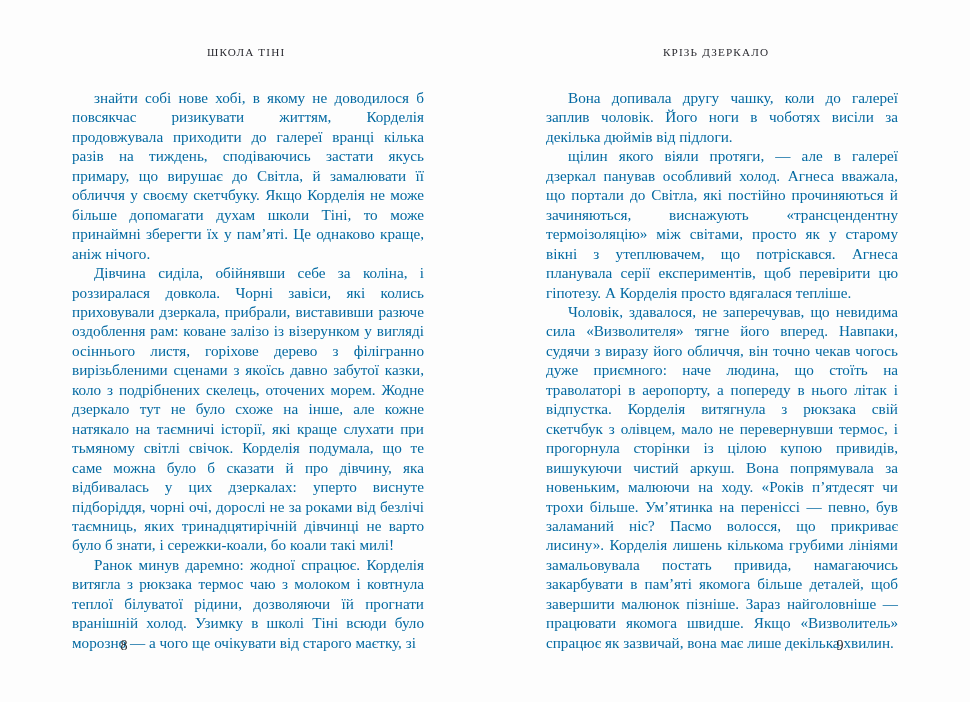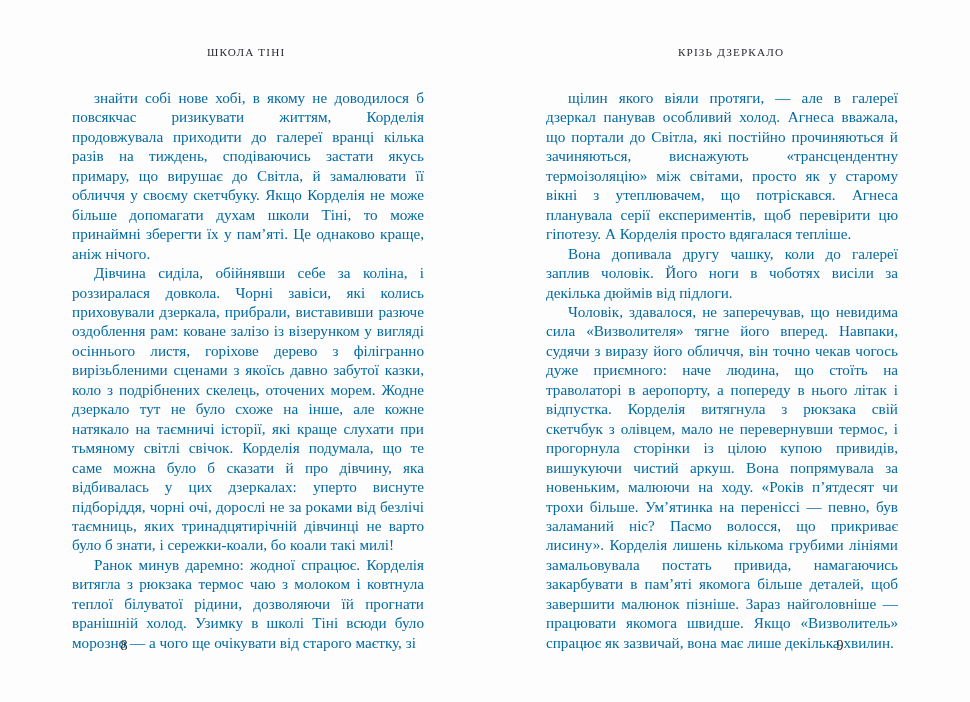--- a/index.html
+++ b/index.html
@@ -47,21 +47,21 @@
     letter-spacing: 1.15px;
     font-weight: 400;
     color: #2a2a30;
     text-transform: uppercase;
     white-space: nowrap;
   }
   .page-left .running-head {
     left: 207px;
   }
   .page-right .running-head {
-    left: 193px;
+    left: 178px;
   }
 
   .textblock {
     position: absolute;
     top: 88px;
     font-size: 15.2px;
     line-height: 19.45px;
     text-align: justify;
     text-justify: inter-word;
     color: #0369a1;
@@ -114,21 +114,21 @@
       <p>Ранок минув даремно: жодної спрацює. Корделія витягла з рюкзака термос чаю з молоком і ковтнула теплої білуватої рідини, дозволяючи їй прогнати вранішній холод. Узимку в школі Тіні всюди було морозно — а чого ще очікувати від старого маєтку, зі</p>
     </div>
 
     <div class="folio">8</div>
   </div>
 
   <div class="page page-right">
     <div class="running-head">КРІЗЬ ДЗЕРКАЛО</div>
 
     <div class="textblock">
+      <p>Вона допивала другу чашку, коли до галереї заплив чоловік. Його ноги в чоботях висіли за декілька дюймів від підлоги.</p>
       <p>щілин якого віяли протяги, — але в галереї дзеркал панував особливий холод. Агнеса вважала, що портали до Світла, які постійно прочиняються й зачиняються, виснажують «трансцендентну термоізоляцію» між світами, просто як у старому вікні з утеплювачем, що потріскався. Агнеса планувала серії експериментів, щоб перевірити цю гіпотезу. А Корделія просто вдягалася тепліше.</p>
-      <p>Вона допивала другу чашку, коли до галереї заплив чоловік. Його ноги в чоботях висіли за декілька дюймів від підлоги.</p>
       <p>Чоловік, здавалося, не заперечував, що невидима сила «Визволителя» тягне його вперед. Навпаки, судячи з виразу його обличчя, він точно чекав чогось дуже приємного: наче людина, що стоїть на траволаторі в аеропорту, а попереду в нього літак і відпустка. Корделія витягнула з рюкзака свій скетчбук з олівцем, мало не перевернувши термос, і прогорнула сторінки із цілою купою привидів, вишукуючи чистий аркуш. Вона попрямувала за новеньким, малюючи на ходу. «Років п’ятдесят чи трохи більше. Ум’ятинка на переніссі — певно, був заламаний ніс? Пасмо волосся, що прикриває лисину». Корделія лишень кількома грубими лініями замальовувала постать привида, намагаючись закарбувати в пам’яті якомога більше деталей, щоб завершити малюнок пізніше. Зараз найголовніше — працювати якомога швидше. Якщо «Визволитель» спрацює як зазвичай, вона має лише декілька хвилин.</p>
     </div>
 
     <div class="folio">9</div>
   </div>
 
 </div>
 
 </body></html>

